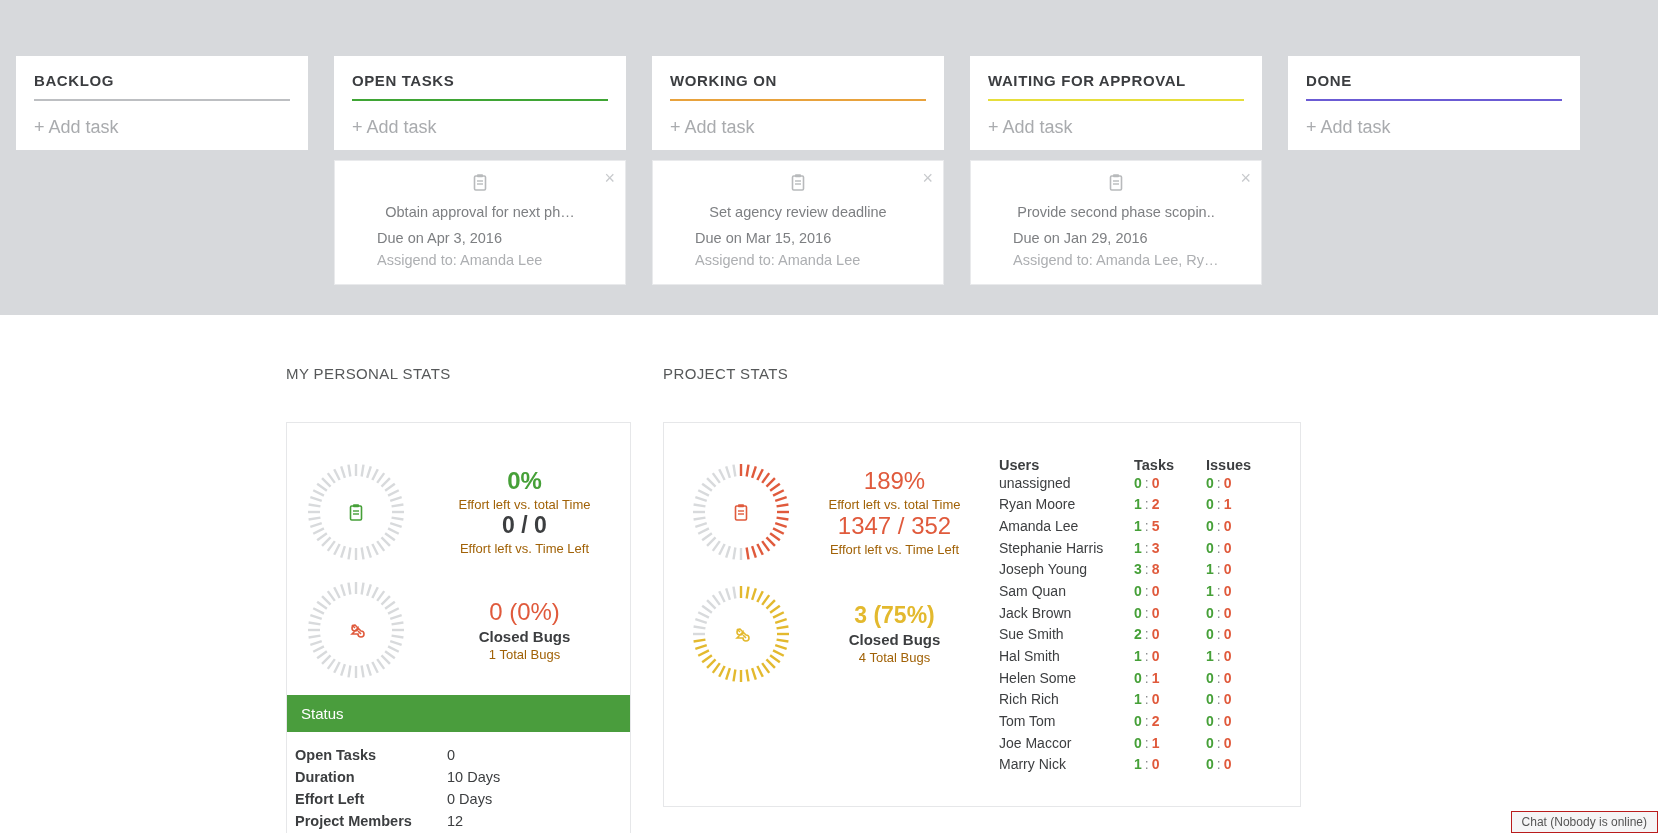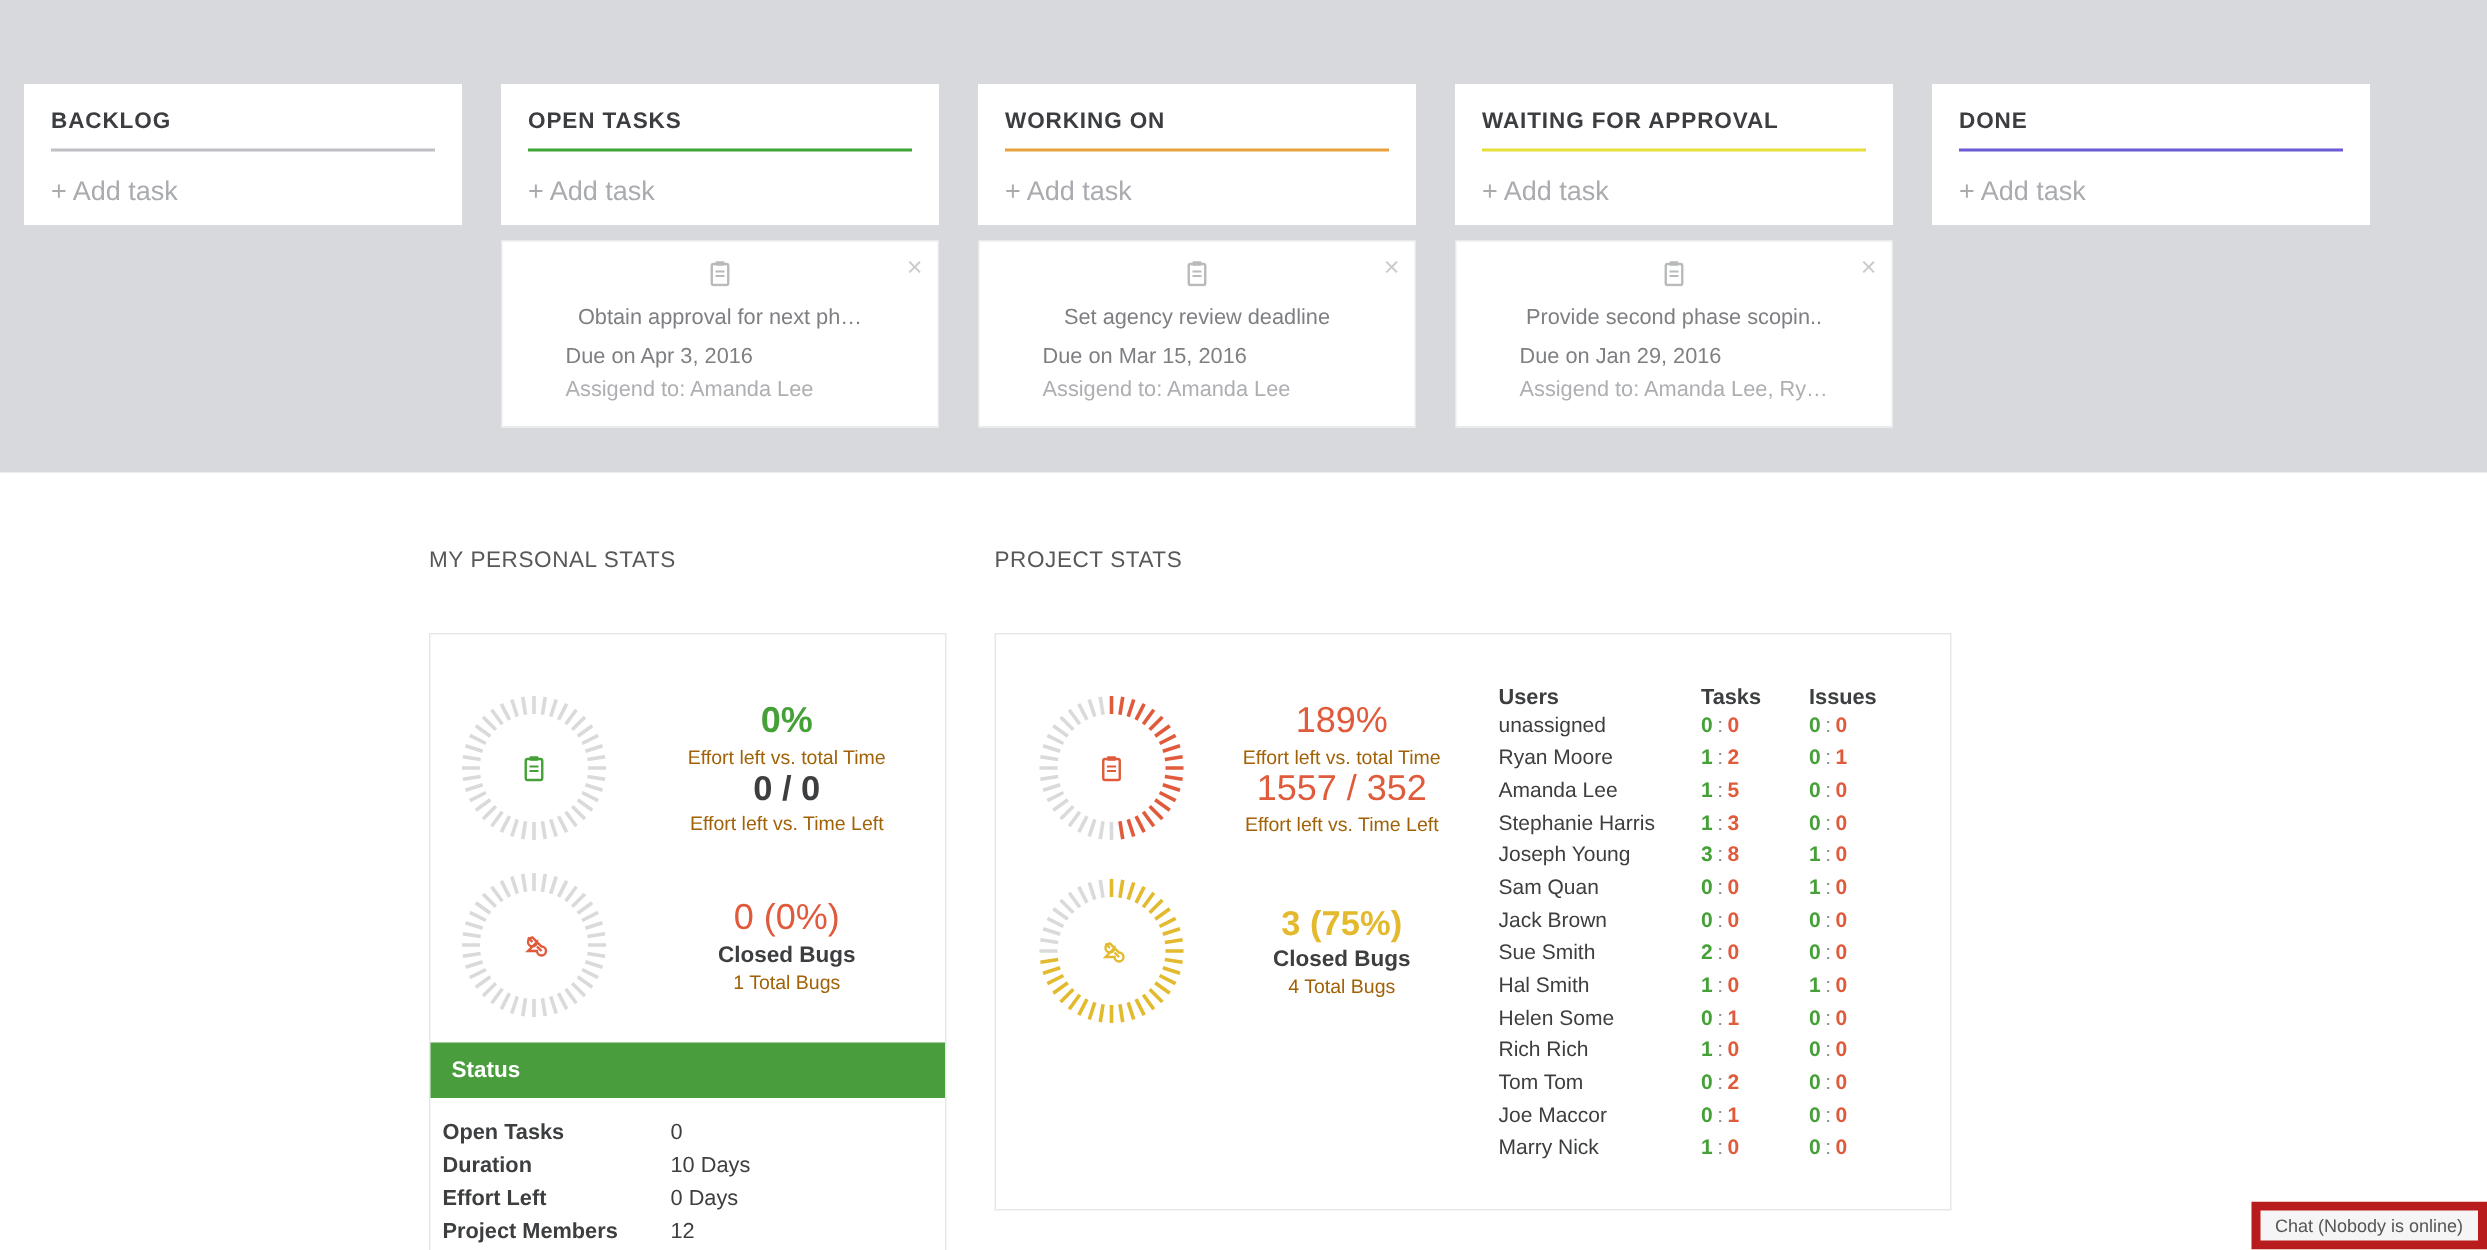--- a/index.html
+++ b/index.html
@@ -29,37 +29,37 @@
 .stats-card { border: 1.5px solid #e6e7e9; padding: 0 0 10px 0; }
 .meters { padding: 34px 14px 10px; display: flex; flex-direction: column; gap: 8px; }
 .meter-row { display: flex; align-items: center; gap: 22px; }
 .meter-col-text { flex: 1; text-align: center; }
 .big-green { font-size: 24px; font-weight: 700; color: #46a038; }
 .big-dark { font-size: 23px; font-weight: 700; color: #3c3e40; }
 .big-red { font-size: 24px; font-weight: 400; color: #e05a3c; }
 .big-yellow { font-size: 23px; font-weight: 700; color: #e3b92e; }
 .sub-lbl { font-size: 13px; color: #a16207; font-weight: 400; margin-top: 2px; }
 .sub-lbl-bold { font-size: 15px; color: #3c3e40; font-weight: 700; margin-top: 2px; }
-.status-bar { background: #4a9d3d; color: #fff; font-weight: 700; padding: 10px 14px; font-size: 15px; }
+.status-bar { background: #4a9d3d; color: #fff; font-weight: 400; padding: 10px 14px; font-size: 15px; }
 .kv-list { padding: 12px 8px 0 8px; }
 .kv-row { display: flex; padding: 3px 0; font-size: 14.5px; }
 .kv-k { width: 152px; font-weight: 700; color: #3c3e40; }
 .kv-v { color: #3c3e40; font-weight: 400; }
 .proj-flex { display: flex; gap: 28px; padding: 34px 22px 20px; }
 .proj-meters { width: 300px; display:flex; flex-direction:column; gap:12px;}
 .user-table { flex: 1; }
 .user-head { display: flex; font-weight: 700; font-size: 14.5px; color: #3c3e40; }
 .uc1 { width: 135px; }
 .uc2 { width: 72px; }
 .uc3 { width: 72px; }
 .user-row { display: flex; font-size: 14px; color: #3c3e40; line-height: 1.55; }
 .pair .g { color: #46a038; font-weight: 600; }
 .pair .c { color: #8a8c8e; padding: 0 3px; }
 .pair .r { color: #e05a3c; font-weight: 600; }
-.chat-strip { position: fixed; bottom: 0; right: 0; border: 6px solid #b91c1c; background: #f5f5f6; font-size: 12px; color: #555; padding: 3px 10px; }
+.chat-strip { position: fixed; bottom: 0; right: 0; border: 1px solid #b91c1c; background: #f5f5f6; font-size: 12px; color: #555; padding: 3px 10px; }
 svg.clip { width: 16px; height: 18px; }
 svg.gauge-svg { display:block; }
 </style>
 </head>
 <body>
 
 <svg width="0" height="0" style="position:absolute">
   <defs>
     <g id="clipboard-path">
       <rect x="2.5" y="3" width="11" height="14" rx="1.2" fill="none" stroke="currentColor" stroke-width="1.6"></rect>
@@ -336,21 +336,21 @@
                   <line x1="43.87538820250189" y1="20.761965413374476" x2="40.167184270002515" y2="9.349287217832632" stroke="#d8dadc" stroke-width="2.4"></line>
                   <line x1="49.368359258551685" y1="19.443219738575046" x2="47.49114567806891" y2="7.590959651433394" stroke="#d8dadc" stroke-width="2.4"></line>
                   <g transform="translate(47,46)" style="color:#e05a3c">
                     <use href="#clipboard-path"></use>
                   </g>
                 </svg>
               </div>
             <div class="meter-col-text">
               <div class="big-red">189%</div>
               <div class="sub-lbl">Effort left vs. total Time</div>
-              <div class="big-red">1557 / 352</div>
+              <div class="big-red">1347 / 352</div>
               <div class="sub-lbl">Effort left vs. Time Left</div>
             </div>
           </div>
           <div class="meter-row">
             <div id="gauge-j2">
                 <svg class="gauge-svg" width="110" height="110" viewBox="0 0 110 110">
                   <line x1="55" y1="19" x2="55" y2="7" stroke="#e3b92e" stroke-width="2.4"></line>
                   <line x1="60.631640741448315" y1="19.44321973857504" x2="62.50885432193108" y2="7.590959651433387" stroke="#e3b92e" stroke-width="2.4"></line>
                   <line x1="66.1246117974981" y1="20.761965413374476" x2="69.83281572999748" y2="9.349287217832632" stroke="#e3b92e" stroke-width="2.4"></line>
                   <line x1="71.34365799062368" y1="22.923765129218758" x2="76.79154398749824" y2="12.231686838958346" stroke="#e3b92e" stroke-width="2.4"></line>

